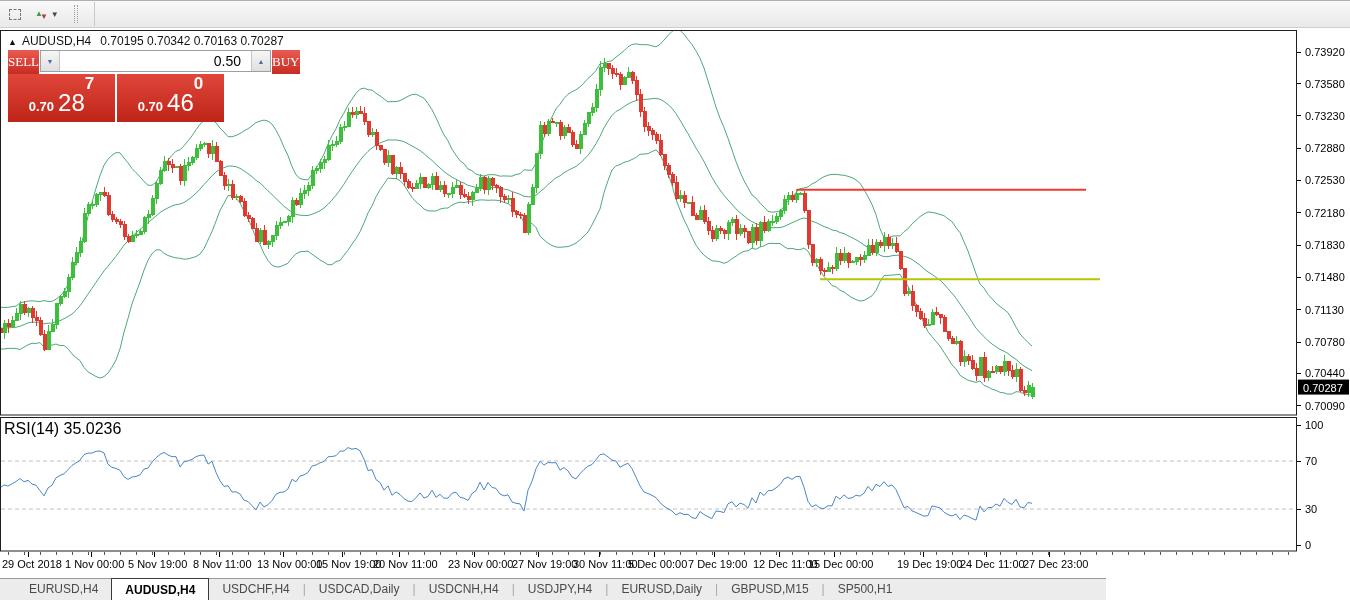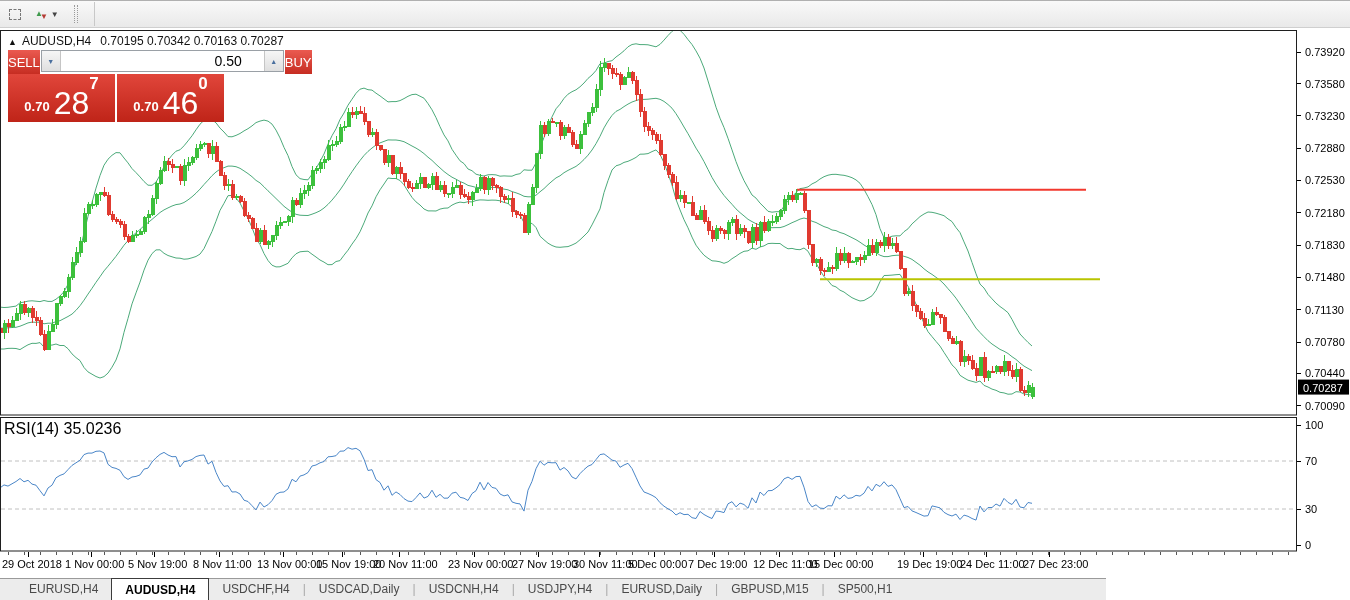--- a/index.html
+++ b/index.html
@@ -27,36 +27,36 @@
   .tb-sep{width:1px;height:24px;background:#c8c8c8;margin-left:8px}
 
   
   #chart-title{position:absolute;left:8px;top:34px;font-size:12px;font-weight:normal;color:#111;z-index:5;white-space:nowrap}
   #chart-title .tri{font-size:9px;margin-right:5px}
   #chart-title .ohlc{margin-left:9px}
 
   
   #trade-panel{position:absolute;left:8px;top:50px;width:216px;z-index:5}
   .tp-row1{display:flex;height:22px}
-  .tp-btn{width:48px;height:24px;border:none;color:#fff;font-size:13px;font-family:Liberation Sans, sans-serif;
+  .tp-btn{width:48px;height:24px;border:none;color:#fff;font-size:13px;font-family:Liberation Serif, serif;
     background:linear-gradient(#ea5a50,#c62d22);cursor:default}
   .tp-vol{flex:1;display:flex;height:22px;border:1px solid #9aa0a6;background:#fff;margin:0 1px}
   .tp-spin{width:19px;height:20px;border:none;border-left:1px solid #c5c5c5;border-right:1px solid #c5c5c5;
     background:linear-gradient(#f6f6f6,#dfdfdf);display:flex;align-items:center;justify-content:center}
   .tp-spin:first-child{border-left:none}
   .tp-spin:last-child{border-right:none}
   .spin-glyph{font-size:7px;color:#4a6f9e}
-  .tp-input{flex:1;border:none;outline:none;font-size:14px;text-align:right;padding-right:22px;font-family:"Liberation Sans",sans-serif;color:#000}
+  .tp-input{flex:1;border:none;outline:none;font-size:14px;text-align:right;padding-right:10px;font-family:"Liberation Sans",sans-serif;color:#000}
   .tp-row2{display:flex;margin-top:2px;height:48px}
   .tp-price{flex:1;display:flex;align-items:flex-end;justify-content:center;padding-bottom:3px;
     background:linear-gradient(#e1463b,#bf2418);color:#fff}
   .tp-price.sellside{margin-right:1px}
   .tp-price.buyside{margin-left:1px}
   .tp-prefix{font-size:13px;font-weight:bold;margin-right:4px;padding-bottom:5px}
-  .tp-big{font-size:32px;line-height:32px}
+  .tp-big{font-size:24px;line-height:32px}
   .tp-sup{font-size:17px;align-self:flex-start;margin-top:0;font-weight:bold}
 
   
   #rsi-label{position:absolute;left:4px;top:420px;font-size:16px;color:#000;z-index:5}
 
   
   #tabbar{position:absolute;left:0;top:578px;width:1106px;height:26px;background:#ececec;
     border-top:1px solid #9a9a9a;display:flex;align-items:flex-start;padding-left:16px;z-index:6}
   .tab{height:21px;padding:3px 13px 0;font-size:12px;color:#4a4a4a;white-space:nowrap}
   .tab.active{background:#fff;border:1px solid #3c3c3c;border-bottom:none;margin-top:-1px;height:22px;

